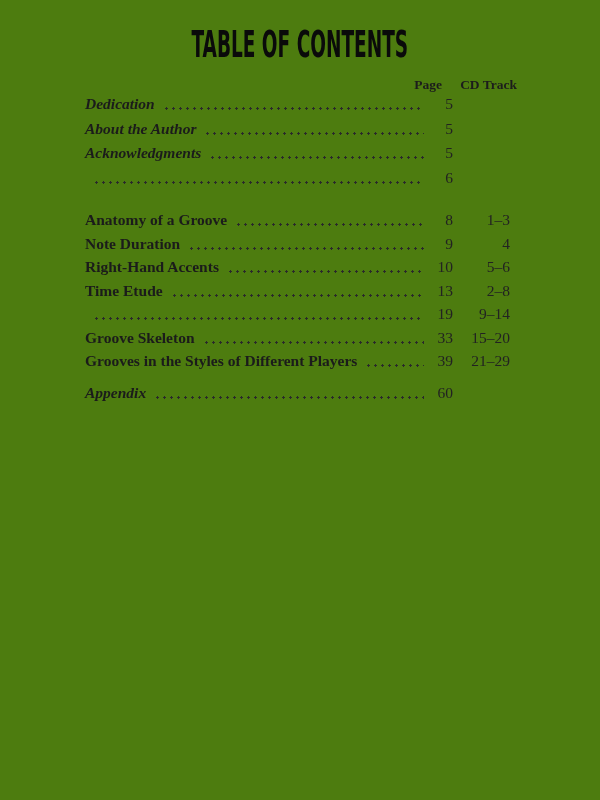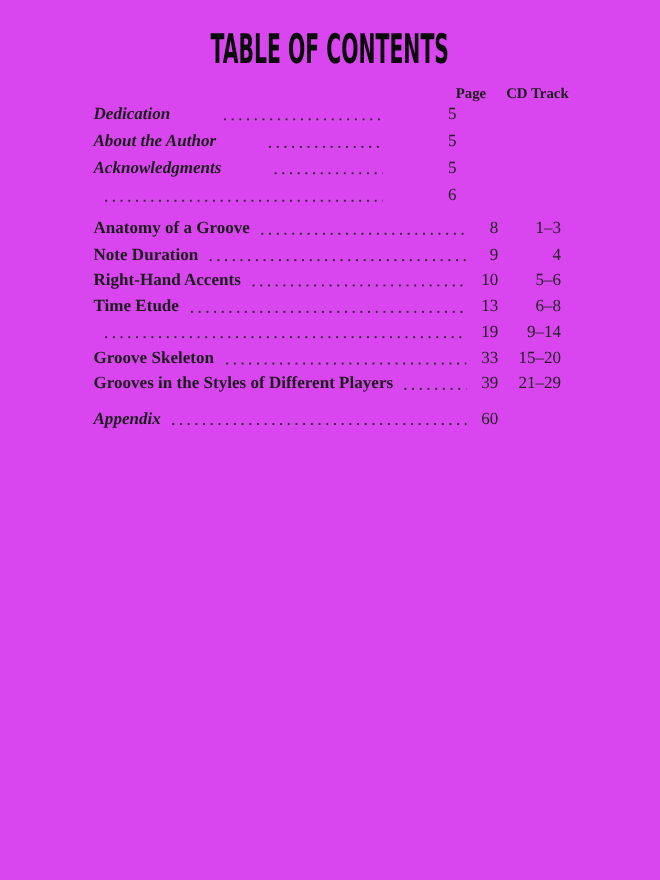--- a/index.html
+++ b/index.html
@@ -4,21 +4,21 @@
 <style>
   html, body {
     margin: 0;
     padding: 0;
     background: #ffffff;
   }
   .page {
     position: relative;
     width: 600px;
     height: 800px;
-    background: #d946ef;
+    background: #4d7c0f;
     font-family: "Liberation Serif", serif;
     color: #1c1c1c;
     overflow: hidden;
   }
 
   
   .title-wrap {
     position: absolute;
     top: 26px;
     left: 0;
@@ -52,22 +52,22 @@
     font-size: 13.5px;
     line-height: 14px;
     font-weight: bold;
     color: #1c1c1c;
   }
   .h-page  { position: absolute; right: 68px; bottom: 0; white-space: nowrap; }
   .h-track { position: absolute; right: -7px; bottom: 0; white-space: nowrap; text-align: right; }
 
   .toc-section { margin: 0; }
   .sec-front   { margin-top: 0; }
-  .sec-front .toc-row { height: 24.5px; line-height: 24.5px; gap: 38px; }
-  .sec-chapters { margin-top: 6px; }
+  .sec-front .toc-row { height: 24.5px; line-height: 24.5px; }
+  .sec-chapters { margin-top: 18px; }
   .sec-chapters .toc-row { height: 23.5px; line-height: 23.5px; }
   .sec-back    { margin-top: 8px; }
   .sec-back .toc-row { height: 24.5px; line-height: 24.5px; }
 
   .toc-row {
     display: flex;
     font-size: 15.5px;
     white-space: nowrap;
   }
   .label {
@@ -157,21 +157,21 @@
       <div class="toc-row">
         <span class="label">Right-Hand Accents</span>
         <span class="leader"></span>
         <span class="pagenum">10</span>
         <span class="track">5–6</span>
       </div>
       <div class="toc-row">
         <span class="label">Time Etude</span>
         <span class="leader"></span>
         <span class="pagenum">13</span>
-        <span class="track">6–8</span>
+        <span class="track">2–8</span>
       </div>
       <div class="toc-row">
         <span class="leader"></span>
         <span class="pagenum">19</span>
         <span class="track">9–14</span>
       </div>
       <div class="toc-row">
         <span class="label">Groove Skeleton</span>
         <span class="leader"></span>
         <span class="pagenum">33</span>

